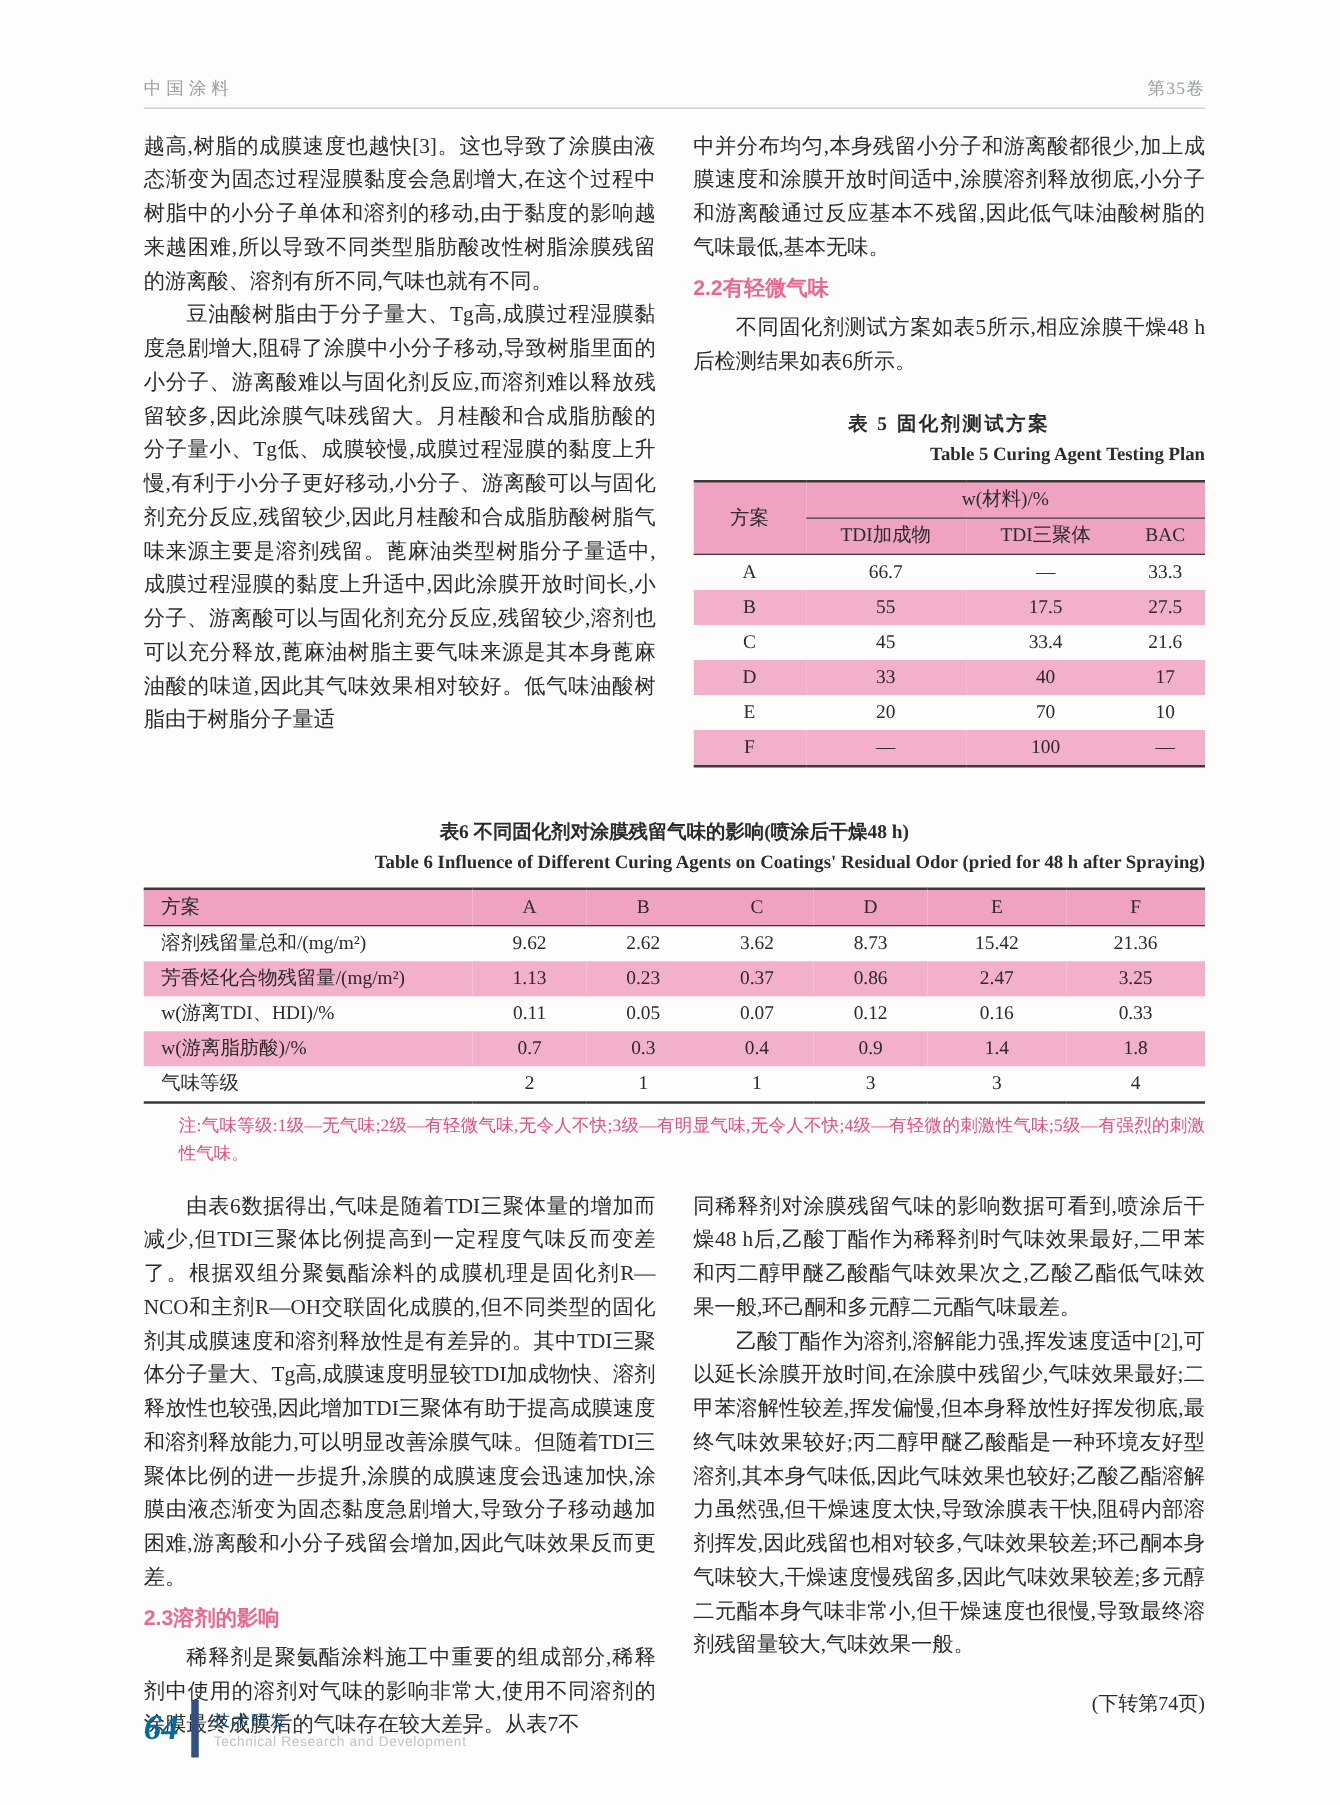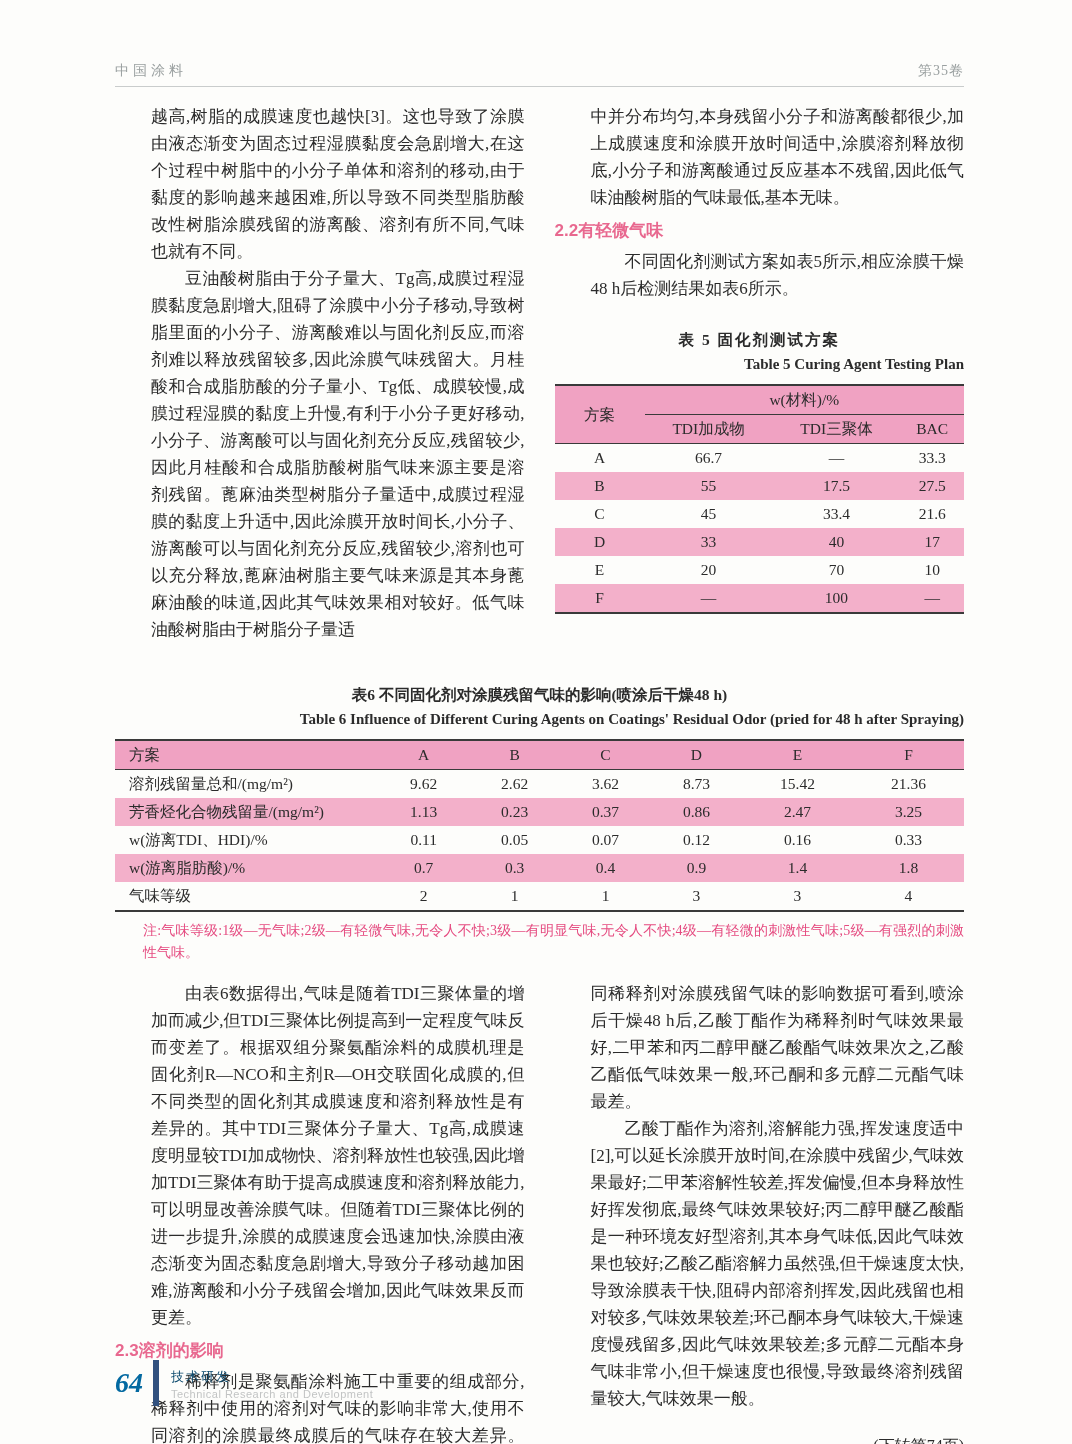--- a/index.html
+++ b/index.html
@@ -18,21 +18,21 @@
     color: #9aa0a0; font-size: 14px; letter-spacing: 4px;
     border-bottom: 1px solid #c9cccc; padding-bottom: 6px;
   }
   .runhead .vol { letter-spacing: 1px; }
 
   
   .cols { display: flex; gap: 30px; margin-top: 16px; }
   .col { width: 410px; }
 
   p.body {
-    font-size: 17px; line-height: 27px; text-align: justify; margin-left: 36px;
+    font-size: 17px; line-height: 27px; text-align: justify;
   }
   p.indent { text-indent: 2em; }
 
   .sec-head {
     font-family: "Liberation Sans", "DejaVu Sans", sans-serif;
     color: #e8688f; font-weight: bold; font-size: 17px;
     margin: 8px 0 6px 0;
   }
   .sec-head .num { }
 

